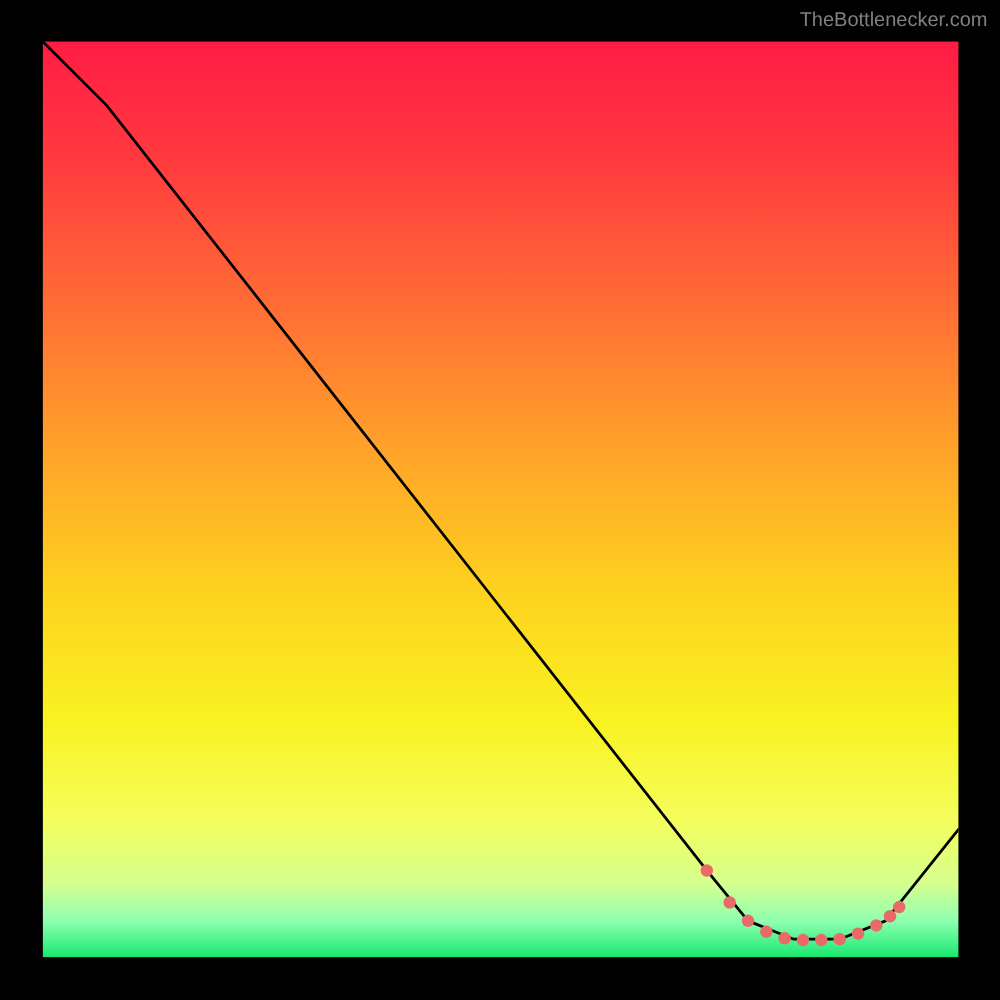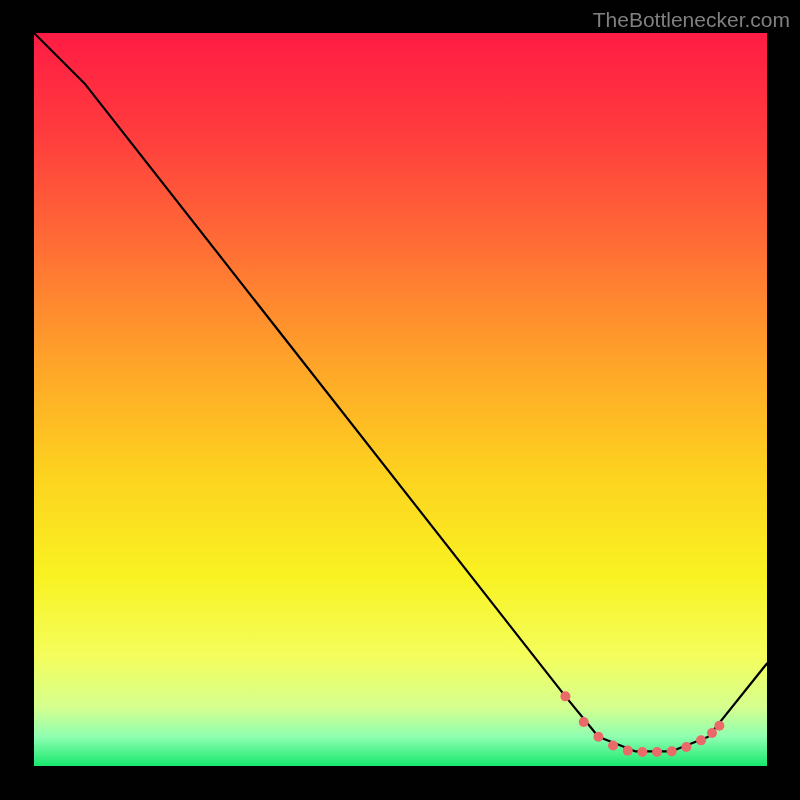--- a/index.html
+++ b/index.html
@@ -14,21 +14,21 @@
     .container {
       width: 800px;
       height: 800px;
       position: relative;
     }
     .watermark {
       position: absolute;
       top: 8px;
       right: 10px;
       font-family: Arial, Helvetica, sans-serif;
-      font-size: 21px;
+      font-size: 16px;
       color: #808080;
       z-index: 10;
     }
     .plot-area {
       position: absolute;
       left: 34px;
       top: 33px;
       width: 733px;
       height: 733px;
       overflow: hidden;

